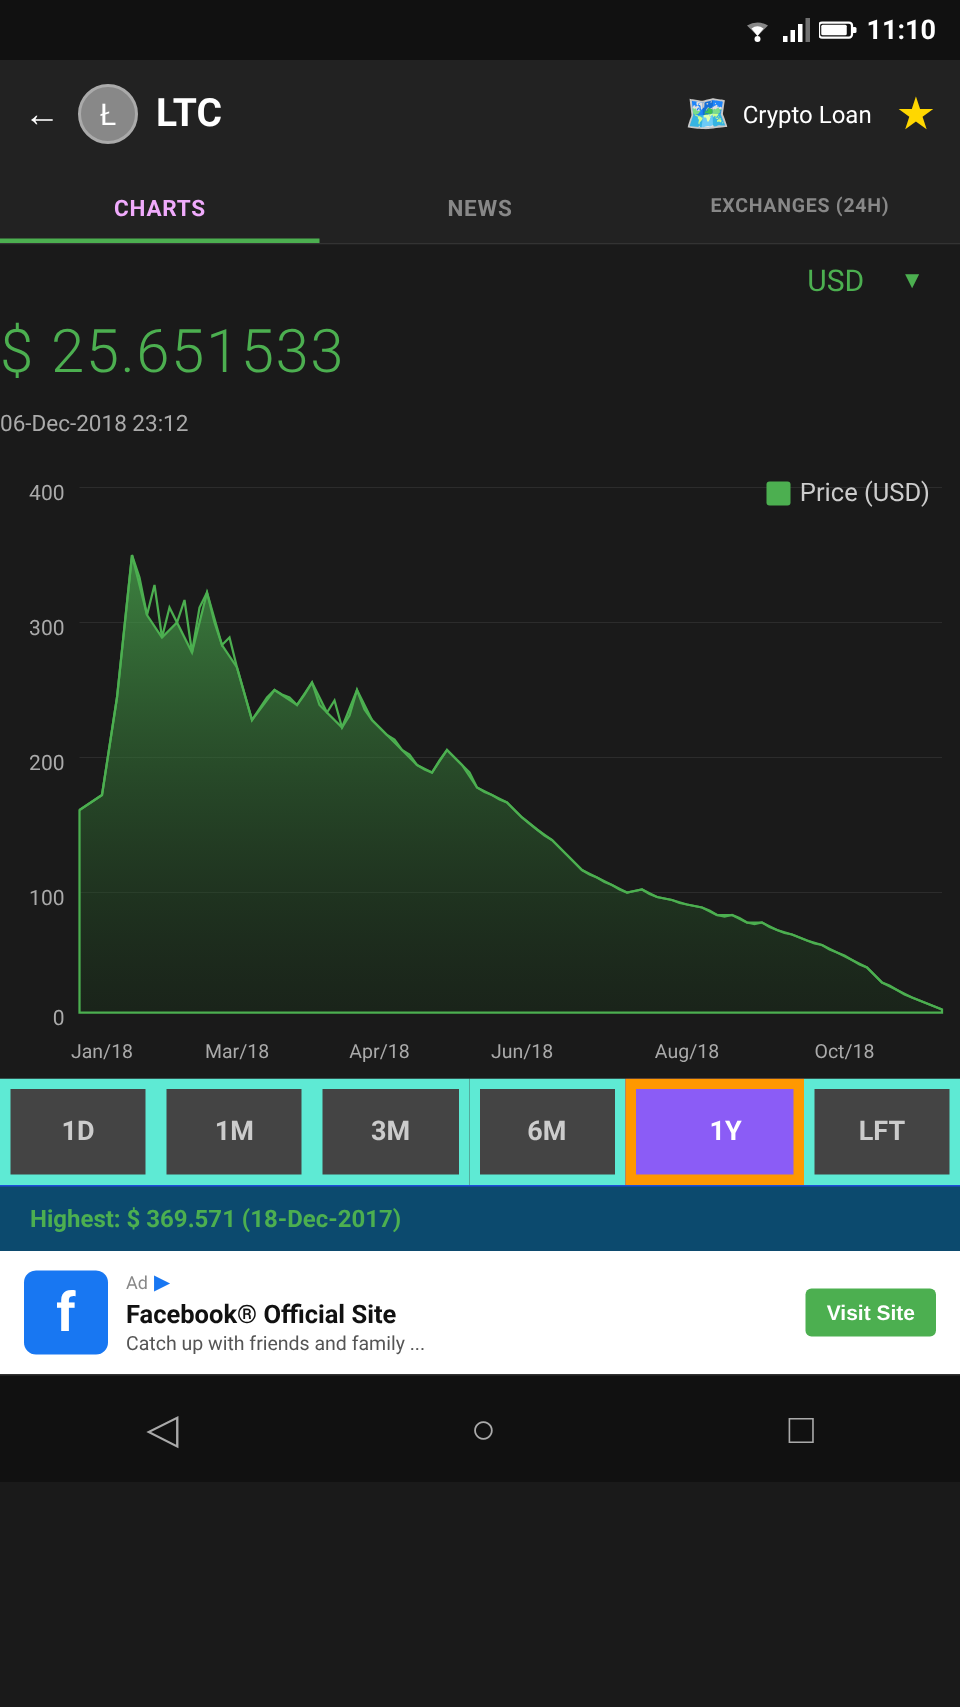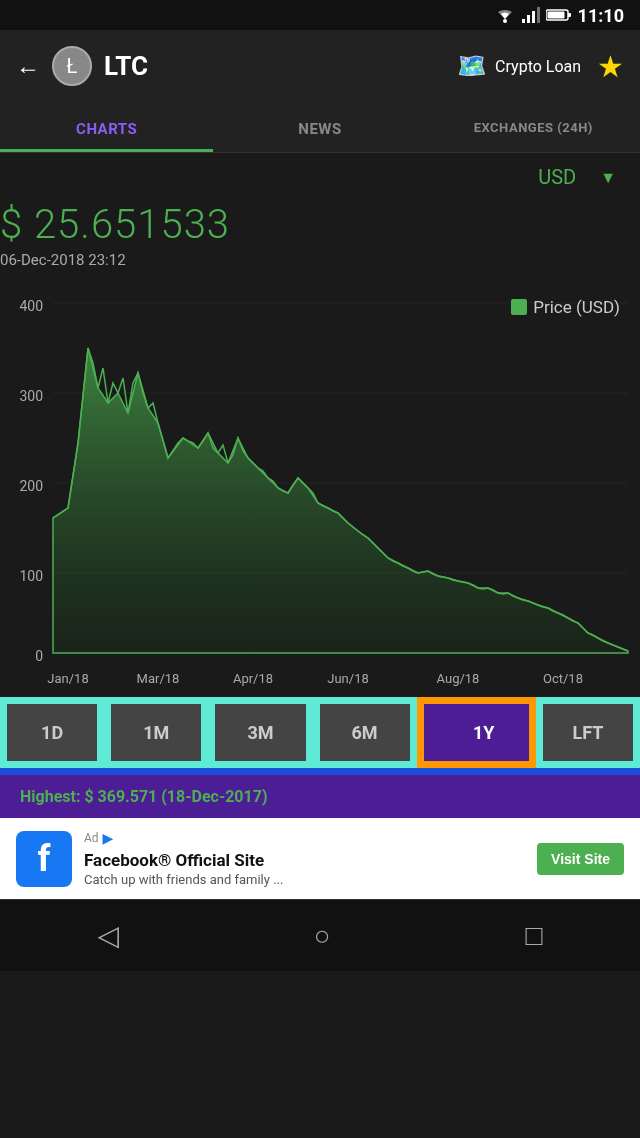--- a/index.html
+++ b/index.html
@@ -9,21 +9,21 @@
       min-height: 1138px;
       background: #1a1a1a;
       font-family: 'Roboto', Arial, sans-serif;
       color: #fff;
       overflow-x: hidden;
     }
 
     
     .status-bar {
       background: #111;
-      height: 30px;
+      height: 40px;
       display: flex;
       align-items: center;
       justify-content: flex-end;
       padding: 0 16px;
       gap: 8px;
     }
     .status-icons {
       display: flex;
       align-items: center;
       gap: 6px;
@@ -101,21 +101,21 @@
       text-align: center;
       padding: 18px 0 14px;
       font-size: 15px;
       font-weight: bold;
       color: #888;
       cursor: pointer;
       letter-spacing: 0.5px;
       position: relative;
     }
     .tab.active {
-      color: #8b5cf6;
+      color: #f0abfc;
     }
     .tab.active::after {
       content: '';
       position: absolute;
       bottom: 0;
       left: 0;
       right: 0;
       height: 3px;
       background: #4CAF50;
     }
@@ -150,21 +150,21 @@
     }
     .price-value {
       color: #4CAF50;
       font-size: 40px;
       font-weight: 300;
       letter-spacing: 1px;
     }
     .price-date {
       color: #aaa;
       font-size: 15px;
-      margin-top: 3px;
+      margin-top: 15px;
     }
 
     
     .chart-container {
       background: #1a1a1a;
       padding: 8px 8px 0 8px;
       position: relative;
     }
     .chart-legend {
       position: absolute;
@@ -196,31 +196,31 @@
       text-align: center;
       padding: 18px 0;
       font-size: 18px;
       font-weight: bold;
       color: #ccc;
       cursor: pointer;
       background: #444;
       border: 7px solid #5eead4;
     }
     .time-btn.active {
-      background: #4c1d95;
+      background: #8b5cf6;
       color: #fff;
       border-color: #FF9800;
       padding-left: 15px;
     }
 
     
     .highest-bar {
-      background: #4c1d95;
+      background: #0c4a6e;
       padding: 12px 20px;
-      border-top: 7px solid #1d4ed8;
+      border-top: 1px solid #1d4ed8;
     }
     .highest-text {
       color: #4CAF50;
       font-size: 16px;
       font-weight: bold;
     }
 
     
     .ad-banner {
       background: #fff;

